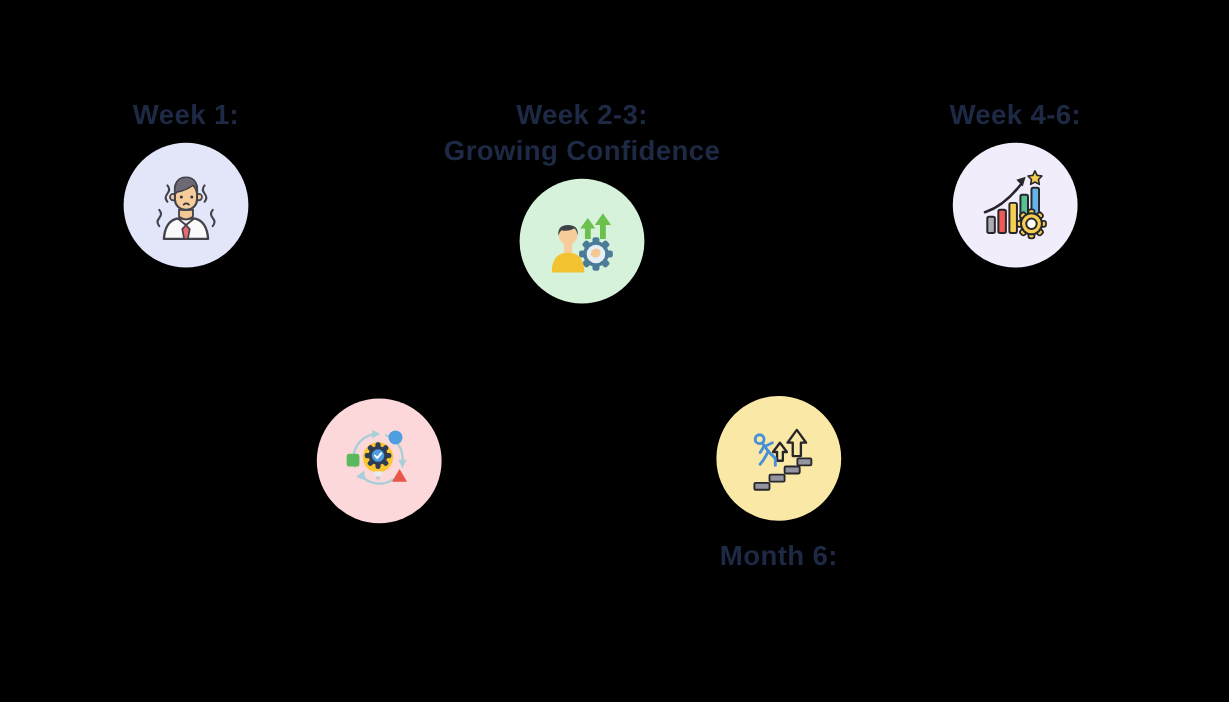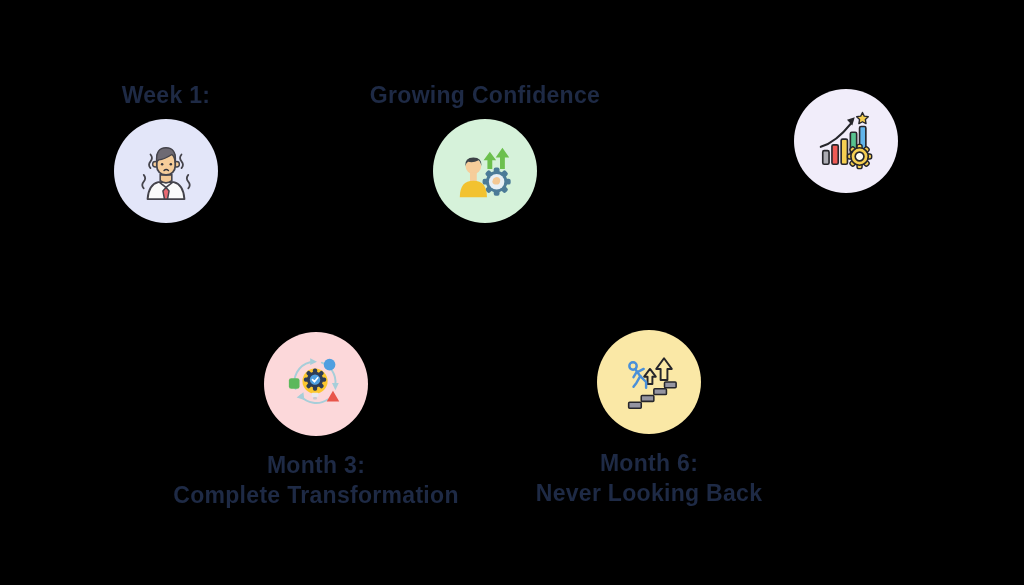--- a/index.html
+++ b/index.html
@@ -13,21 +13,21 @@
   .node-title {
     text-align: center; font-weight: 700; font-size: 23px;
     line-height: 30px; letter-spacing: 0.3px; color: #1e2a45;
   }
   .circle {
     width: 104px; height: 104px; border-radius: 50%;
     display: flex; align-items: center; justify-content: center;
   }
   .row-top .circle { margin-top: 9px; }
   .row-bottom .node-title { margin-top: 14px; }
-  .node-1 { left: 16px;   top: 80px;  width: 300px; }
+  .node-1 { left: 5px;   top: 80px;  width: 300px; }
   .node-2 { left: 315px; top: 80px;  width: 340px; }
   .node-3 { left: 666px; top: 80px;  width: 360px; }
   .node-4 { left: 136px; top: 332px; width: 360px; }
   .node-5 { left: 479px; top: 330px; width: 340px; }
   svg { display: block; }
 </style>
 </head>
 <body>
 
 <div class="canvas">
@@ -54,20 +54,21 @@
         <path d="M22.5 23 q-1.5 -15 9.5 -15 q11 0 9.5 15 q-1 -6.5 -3.5 -8 q-7.5 5 -13.5 5.5 q-1.5 1 -2 2.5 z" fill="#6e6a73" stroke="#44434b" stroke-width="1.4" stroke-linejoin="round"></path>
         <circle cx="28" cy="25" r="1.3" fill="#33323a"></circle>
         <circle cx="37" cy="25" r="1.3" fill="#33323a"></circle>
         <path d="M30 31.5 q2.2 -2 4.5 0" fill="none" stroke="#33323a" stroke-width="1.5" stroke-linecap="round"></path>
       </svg>
     </div>
   </div>
 
   <div class="node node-2 row-top">
     <div class="node-title">
+      <div>Week 2-3:</div>
       <div>Growing Confidence</div>
     </div>
     <div class="circle" style="background-color: rgb(214, 242, 218);">
       <svg width="62" height="62" viewBox="0 0 64 64">
         <g fill="#6cc04d">
           <path d="M34.5 30 v-9 h-4 l6.5 -9 6.5 9 h-4 v9 z"></path>
           <path d="M47.5 30 v-12 h-4.5 l7 -10 7 10 h-4.5 v12 z"></path>
         </g>
         <g transform="translate(44,43)">
           <g fill="#4b7b97">
@@ -83,20 +84,21 @@
         <circle cx="20" cy="27" r="8" fill="#f6cd9a"></circle>
         <path d="M11.5 27 q-0.5 -9 8.5 -9 q9 0 8.5 9 q-1.5 -5 -3 -6 q-6 3 -11 1.5 q-2 1.5 -3 4.5 z" fill="#3d4247"></path>
         <rect x="16.5" y="33.5" width="7" height="10" fill="#f6cd9a"></rect>
         <path d="M6 59 q0 -17 14 -17 q14 0 14 17 z" fill="#f2c230"></path>
       </svg>
     </div>
   </div>
 
   <div class="node node-3 row-top">
     <div class="node-title">
+      <div>Week 4-6:</div>
     </div>
     <div class="circle" style="background-color: rgb(241, 237, 250);">
       <svg width="62" height="62" viewBox="0 0 64 64">
         <g stroke="#26262b" stroke-width="1.7">
           <rect x="8" y="42" width="6.5" height="14" rx="1.5" fill="#ababb2"></rect>
           <rect x="17.5" y="36" width="6.5" height="20" rx="1.5" fill="#ee5a55"></rect>
           <rect x="27" y="30" width="6.5" height="26" rx="1.5" fill="#f5cf52"></rect>
           <rect x="36.5" y="23" width="6.5" height="24" rx="1.5" fill="#57c28f"></rect>
           <rect x="46" y="17" width="6.5" height="26" rx="1.5" fill="#62b5ea"></rect>
         </g>
@@ -142,24 +144,20 @@
             <rect x="-2.2" y="-11.5" width="4.4" height="23" rx="1.8" transform="rotate(45)"></rect>
             <rect x="-2.2" y="-11.5" width="4.4" height="23" rx="1.8" transform="rotate(90)"></rect>
             <rect x="-2.2" y="-11.5" width="4.4" height="23" rx="1.8" transform="rotate(135)"></rect>
             <circle r="8.2"></circle>
           </g>
           <circle r="5.4" fill="#4f9fe0"></circle>
           <path d="M-2.6 0 l2 2.2 3.4 -4.2" stroke="#ffffff" stroke-width="1.7" fill="none" stroke-linecap="round" stroke-linejoin="round"></path>
         </g>
       </svg>
     </div>
-    <div class="node-title">
-      <div>Month 3:</div>
-      <div>Complete Transformation</div>
-    </div>
   </div>
 
   <div class="node node-5 row-bottom">
     <div class="circle" style="background-color: rgb(250, 232, 166);">
       <svg width="62" height="62" viewBox="0 0 64 64">
         <g fill="#9494a0" stroke="#26262b" stroke-width="1.6">
           <rect x="11" y="53" width="13" height="6" rx="1"></rect>
           <rect x="24" y="46" width="13" height="6" rx="1"></rect>
           <rect x="37" y="39" width="13" height="6" rx="1"></rect>
           <rect x="48" y="32" width="12" height="6" rx="1"></rect>
@@ -173,17 +171,16 @@
           <path d="M18 19 l5 7"></path>
           <path d="M19.5 22 l7 -3.5"></path>
           <path d="M19 22 l-3 5"></path>
           <path d="M23 26 l6 6 v6"></path>
           <path d="M23 26 l-4 7 l-3 4"></path>
         </g>
       </svg>
     </div>
     <div class="node-title">
       <div>Month 6:</div>
-      <div>Never Looking Back</div>
     </div>
   </div>
 
 </div>
 
 </body></html>

